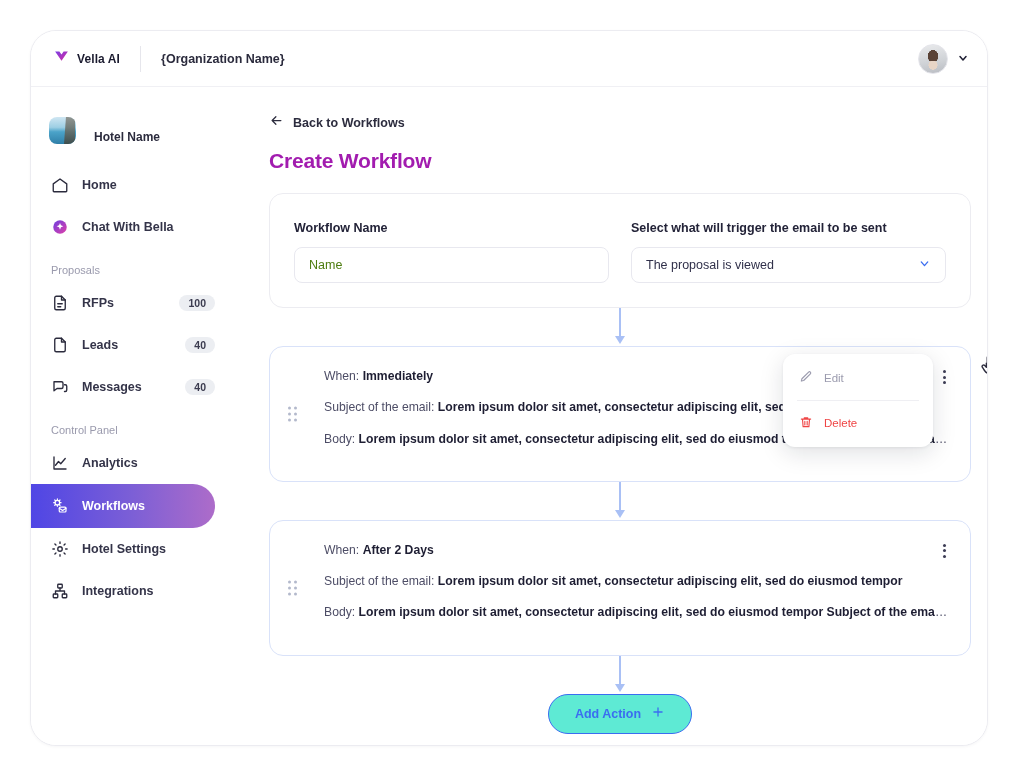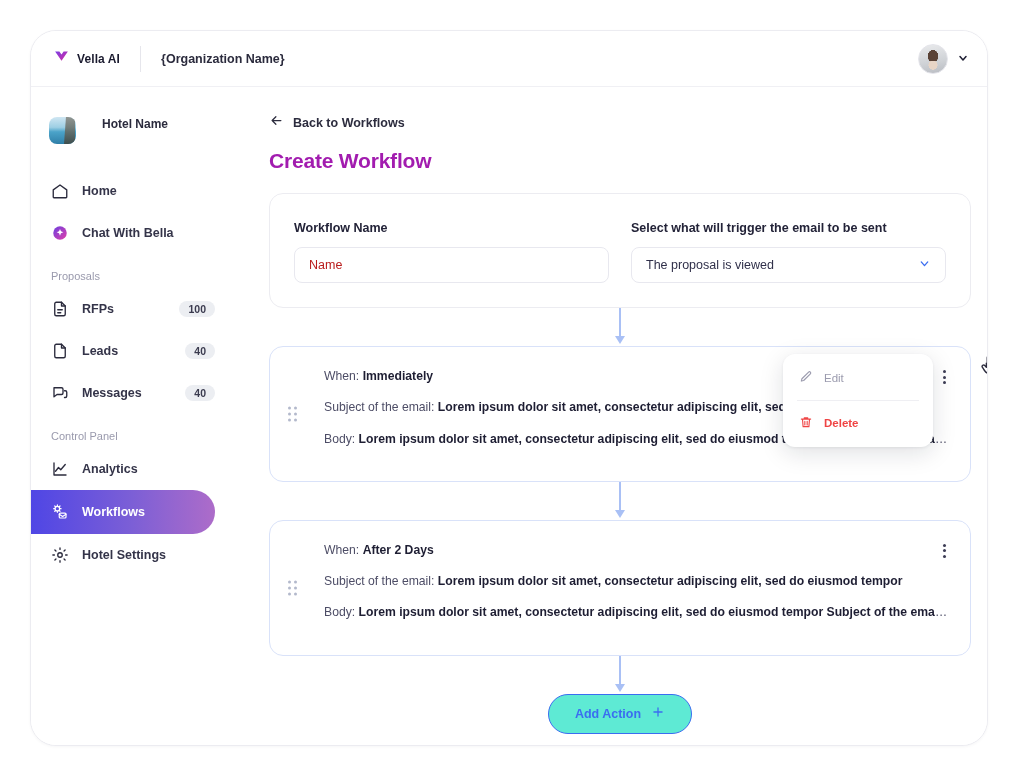--- a/index.html
+++ b/index.html
@@ -55,22 +55,22 @@
   }
 
   
   #sidebar {
     position: absolute; left: 0; top: 56px;
     width: 200px; height: 660px;
     background: #ffffff;
     padding-top: 30px;
   }
   .hotel-row {
-    display: flex; align-items: flex-start; gap: 26px;
-    padding-left: 18px; margin-bottom: 26px;
+    display: flex; align-items: flex-end; gap: 18px;
+    padding-left: 18px; margin-bottom: 20px;
   }
   .hotel-thumb {
     width: 27px; height: 27px; border-radius: 8px; flex: none;
     background:
       linear-gradient(180deg, #cfe6f2 0%, #9ecfe4 38%, #4ba3c9 55%, #2f7fa8 100%);
     position: relative; overflow: hidden;
   }
   .hotel-thumb::after {
     content: ""; position: absolute; right: 1px; top: 0;
     width: 11px; height: 27px;
@@ -137,21 +137,21 @@
     padding: 20px 24px 24px;
     display: flex; gap: 22px;
   }
   .field { flex: 1; min-width: 0; margin-top: 7px; }
   .field-label {
     font-size: 12.5px; font-weight: bold; color: #232338; margin-bottom: 12px;
   }
   .field-input {
     height: 36px; border: 1px solid #e8e8ef; border-radius: 8px;
     display: flex; align-items: center; padding: 0 14px;
-    font-size: 12.5px; color: #b91c1c;
+    font-size: 12.5px; color: #4d7c0f;
     background: #fff;
   }
   .field-input.select {
     justify-content: space-between; color: #30304a;
   }
 
   
   .connector {
     width: 100%; height: 38px; position: relative;
   }
@@ -202,21 +202,21 @@
     width: 150px; background: #fff;
     border-radius: 12px;
     box-shadow: 0 6px 24px rgba(16,24,40,.13), 0 1px 3px rgba(16,24,40,.07);
     padding: 7px 0; z-index: 40;
   }
   .menu-item {
     height: 34px; display: flex; align-items: center; gap: 11px;
     padding: 0 16px; font-size: 11.5px; cursor: pointer;
   }
   #menu-edit { color: #9b9bae; }
-  #menu-delete { color: #ef4444; font-weight: bold; text-align: right; }
+  #menu-delete { color: #ef4444; font-weight: normal; text-align: right; }
   #menu-divider { height: 1px; background: #efeff3; margin: 5px 14px; }
 
   
   #cursor-pointer {
     position: absolute; left: 948px; top: 322px; z-index: 50;
     pointer-events: none;
   }
 
   
   #add-action-wrap { display: flex; justify-content: center; }
@@ -355,20 +355,31 @@
     <div class="nav-item">
       <span class="nav-icon">
         <svg width="18" height="18" viewBox="0 0 24 24" fill="none" stroke="#2b2b3d" stroke-width="1.8" stroke-linecap="round" stroke-linejoin="round">
           <circle cx="12" cy="12" r="3"></circle>
           <path d="M12 2.5v2M12 19.5v2M2.5 12h2M19.5 12h2M5.2 5.2l1.4 1.4M17.4 17.4l1.4 1.4M18.8 5.2l-1.4 1.4M6.6 17.4l-1.4 1.4"></path>
         </svg>
       </span>
       <span class="nav-label">Hotel Settings</span>
     </div>
 
+    <div class="nav-item">
+      <span class="nav-icon">
+        <svg width="18" height="18" viewBox="0 0 24 24" fill="none" stroke="#2b2b3d" stroke-width="1.8" stroke-linecap="round" stroke-linejoin="round">
+          <rect x="9" y="3" width="6" height="5" rx="1"></rect>
+          <rect x="3" y="16" width="6" height="5" rx="1"></rect>
+          <rect x="15" y="16" width="6" height="5" rx="1"></rect>
+          <path d="M12 8v4M6 16v-4h12v4"></path>
+        </svg>
+      </span>
+      <span class="nav-label">Integrations</span>
+    </div>
   </div>
 
   <div id="main">
 
     <div id="back-link">
       <span>
         <svg width="15" height="15" viewBox="0 0 24 24" fill="none" stroke="#2c2c3e" stroke-width="2" stroke-linecap="round" stroke-linejoin="round">
           <path d="M19 12H5M11 6l-6 6 6 6"></path>
         </svg>
       </span>

